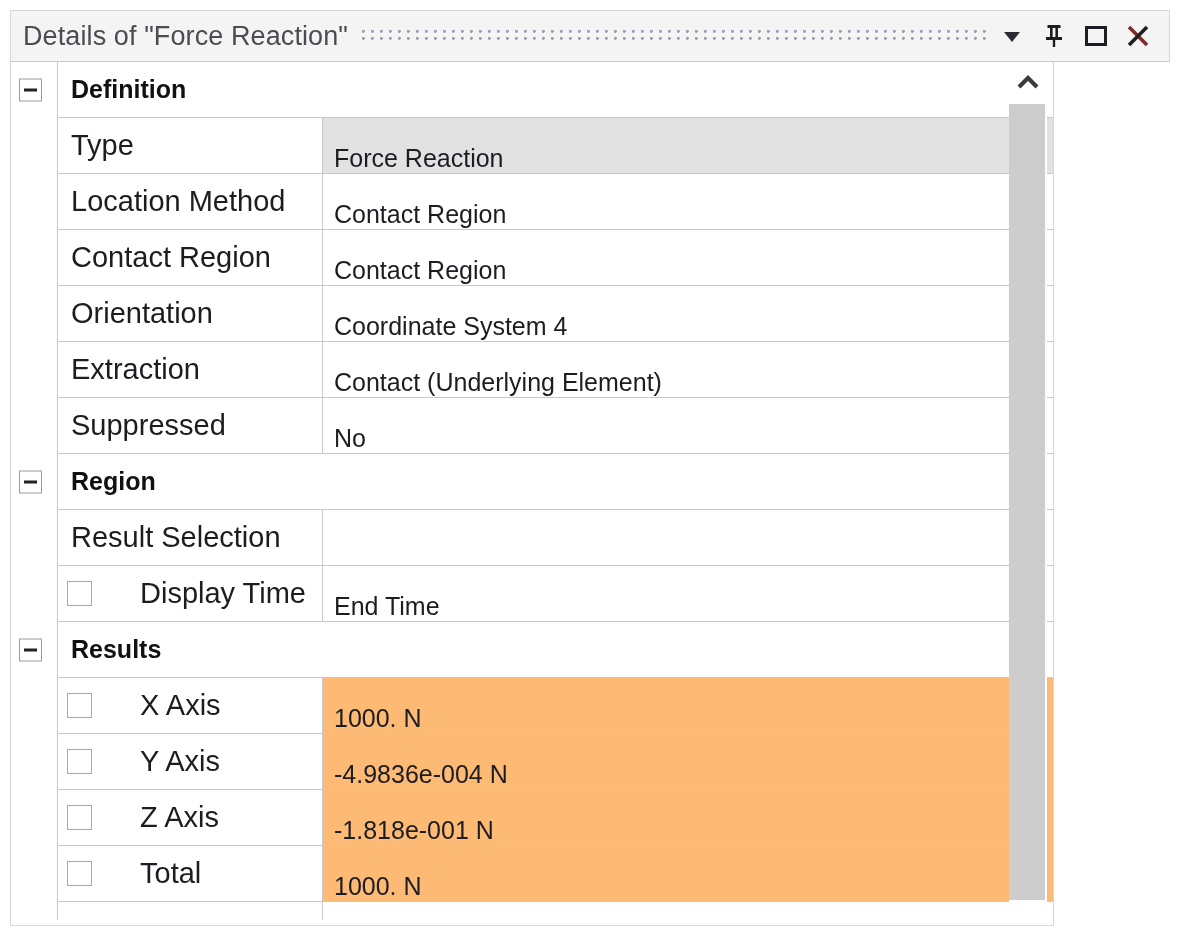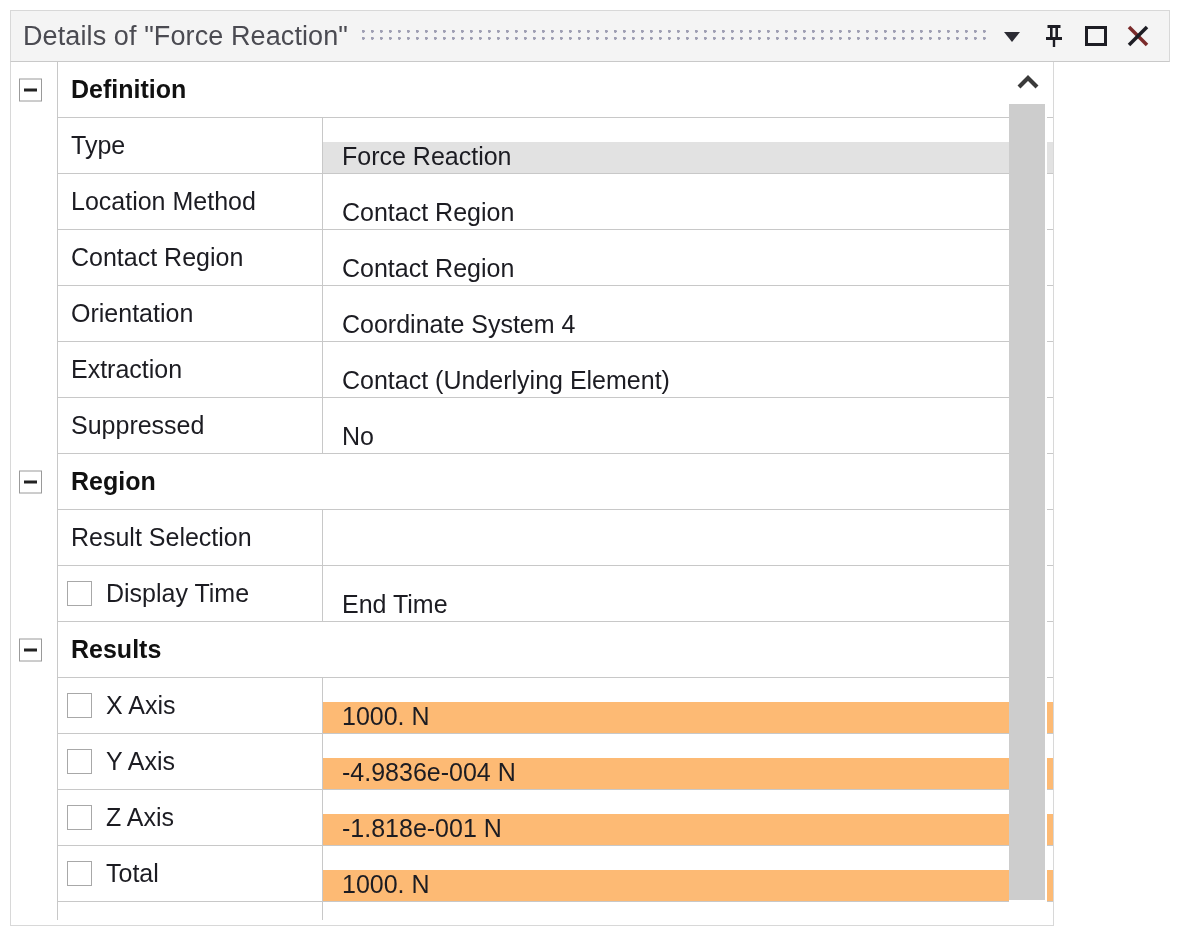--- a/index.html
+++ b/index.html
@@ -161,36 +161,35 @@
     width: 265px;
     flex: 0 0 265px;
     box-sizing: border-box;
     border-right: 1px solid #c8c8c8;
     background: #ffffff;
     display: flex;
     align-items: center;
     padding-left: 13px;
     overflow: hidden;
   }
-  .cell-name.has-check { padding-left: 9px; }
+  .cell-name.has-check { padding-left: 9px; gap: 34px; }
   .cell-value {
     flex: 1;
     box-sizing: border-box;
     background: #ffffff;
     display: flex;
-    align-items: flex-start;
-    padding-left: 19px;
+    align-items: flex-end;
+    padding-left: 11px;
     overflow: hidden;
-    margin-top: 24px;
   }
   .cell-value.readonly { background: #fdba74; }
   .cell-value.selected { background: #e2e2e2; }
 
   .name-text {
-    font-size: 25px;
+    font-size: 29px;
     color: #1c1c22;
     white-space: nowrap;
   }
   .value-text {
     font-size: 25px;
     color: #1c1c22;
     white-space: nowrap;
   }
 
   .checkbox {

